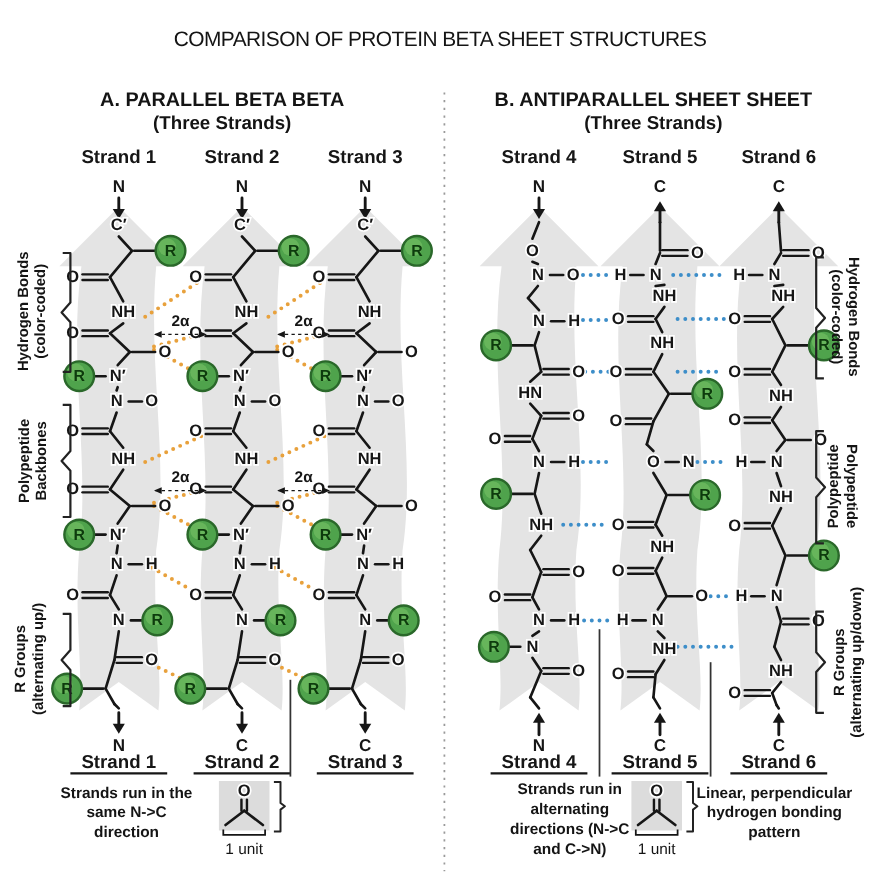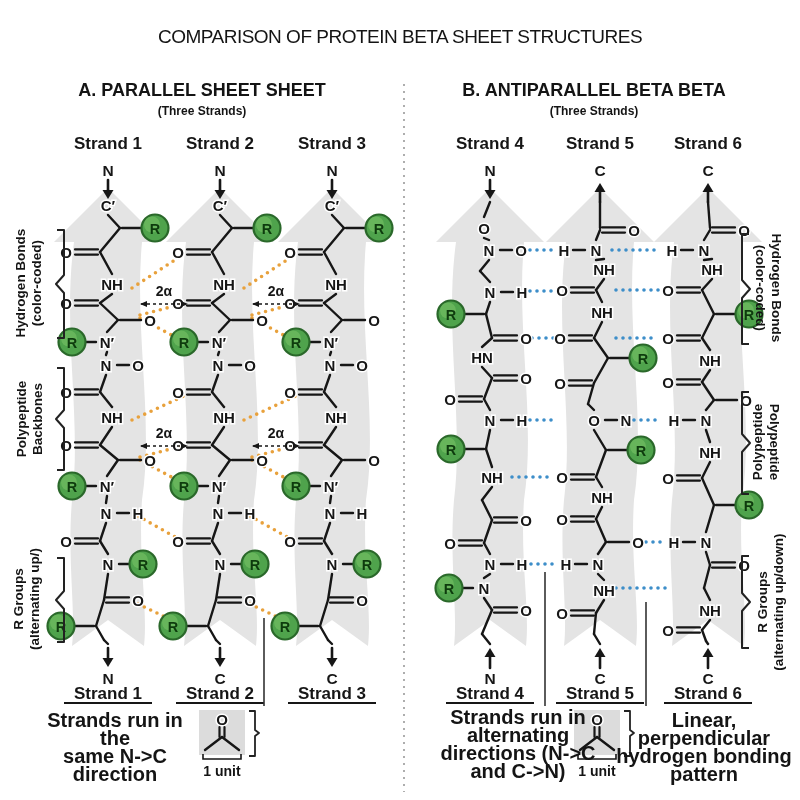--- a/index.html
+++ b/index.html
@@ -4,37 +4,37 @@
 <style>
   html,body{margin:0;padding:0;background:#ffffff;}
   body{width:800px;height:800px;font-family:"Liberation Sans",sans-serif;color:#141414;}
   #stage{position:relative;width:800px;height:800px;overflow:hidden;background:#fff;}
   #chem{position:absolute;left:0;top:0;}
   svg text{font-family:"Liberation Sans",sans-serif;}
   .title{position:absolute;top:26px;left:0;width:800px;text-align:center;
          font-size:19px;font-weight:normal;letter-spacing:-0.5px;white-space:nowrap;}
   .phead{position:absolute;top:80px;width:340px;text-align:center;font-weight:bold;
          font-size:18px;line-height:21px;}
-  .phead .sub{font-size:12px;}
+  .phead .sub{font-size:17px;}
   .pa{left:32px;} .pb{left:424px;}
   .sidelabel{position:absolute;text-align:center;font-weight:bold;font-size:13.5px;
              line-height:16px;white-space:nowrap;}
   .rotl{transform:translate(-50%,-50%) rotate(-90deg);}
   .rotr{transform:translate(-50%,-50%) rotate(90deg);}
   .sidelabel span{display:block;}
   .sidelabel span.flip{transform:rotate(180deg);}
   .sl-a1{left:29px;top:283px;} .sl-a2{left:30px;top:419px;} .sl-a3{left:27px;top:599px;}
   .sl-b1{left:768px;top:288px;} .sl-b2{left:766px;top:442px;} .sl-b3{left:771px;top:602px;}
-  .fnote{position:absolute;text-align:center;font-weight:bold;font-size:20px;
+  .fnote{position:absolute;text-align:center;font-weight:bold;font-size:14px;
          line-height:18px;white-space:pre-line;}
   .fn-a1{left:30px;top:711px;width:170px;}
   .fn-a2{left:234px;top:714px;width:172px;}
   .fn-b1{left:438px;top:708px;width:160px;}
   .fn-b2{left:616px;top:711px;width:176px;}
-  .funit{position:absolute;width:90px;text-align:center;font-weight:bold;font-size:14px;}
+  .funit{position:absolute;width:90px;text-align:center;font-weight:normal;font-size:14px;}
   .u-a{left:177px;top:763px;} .u-b{left:552px;top:763px;}
 </style>
 </head>
 <body>
 
 <div id="stage">
   <svg id="chem" width="800" height="800" viewBox="0 0 800 800">
       <g>
         <line x1="404" y1="84" x2="404" y2="792" stroke="#9A9A9A" stroke-width="1.6" stroke-linecap="butt" stroke-dasharray="2 5"></line>
       </g>
@@ -740,25 +740,25 @@
     L 630,736 L 630,756 L 624,756" fill="none" stroke="#222" stroke-width="1.8" stroke-linejoin="round"></path>
         </g>
         <line x1="545" y1="572" x2="545" y2="706" stroke="#333333" stroke-width="1.6" stroke-linecap="butt"></line>
         <line x1="646" y1="602" x2="646" y2="706" stroke="#333333" stroke-width="1.6" stroke-linecap="butt"></line>
       </g>
     </svg>
 
   <div class="title">COMPARISON OF PROTEIN BETA SHEET STRUCTURES</div>
 
   <div class="phead pa">
-    <div>A. PARALLEL SHEET SHEET</div>
+    <div>A. PARALLEL BETA BETA</div>
     <div class="sub">(Three Strands)</div>
   </div>
   <div class="phead pb">
-    <div>B. ANTIPARALLEL BETA BETA</div>
+    <div>B. ANTIPARALLEL SHEET SHEET</div>
     <div class="sub">(Three Strands)</div>
   </div>
 
   <div class="sidelabel rotl sl-a1">
     <span>Hydrogen Bonds</span>
       <span>(color-coded)</span>
   </div>
   <div class="sidelabel rotl sl-a2">
     <span>Polypeptide</span>
       <span>Backbones</span>

